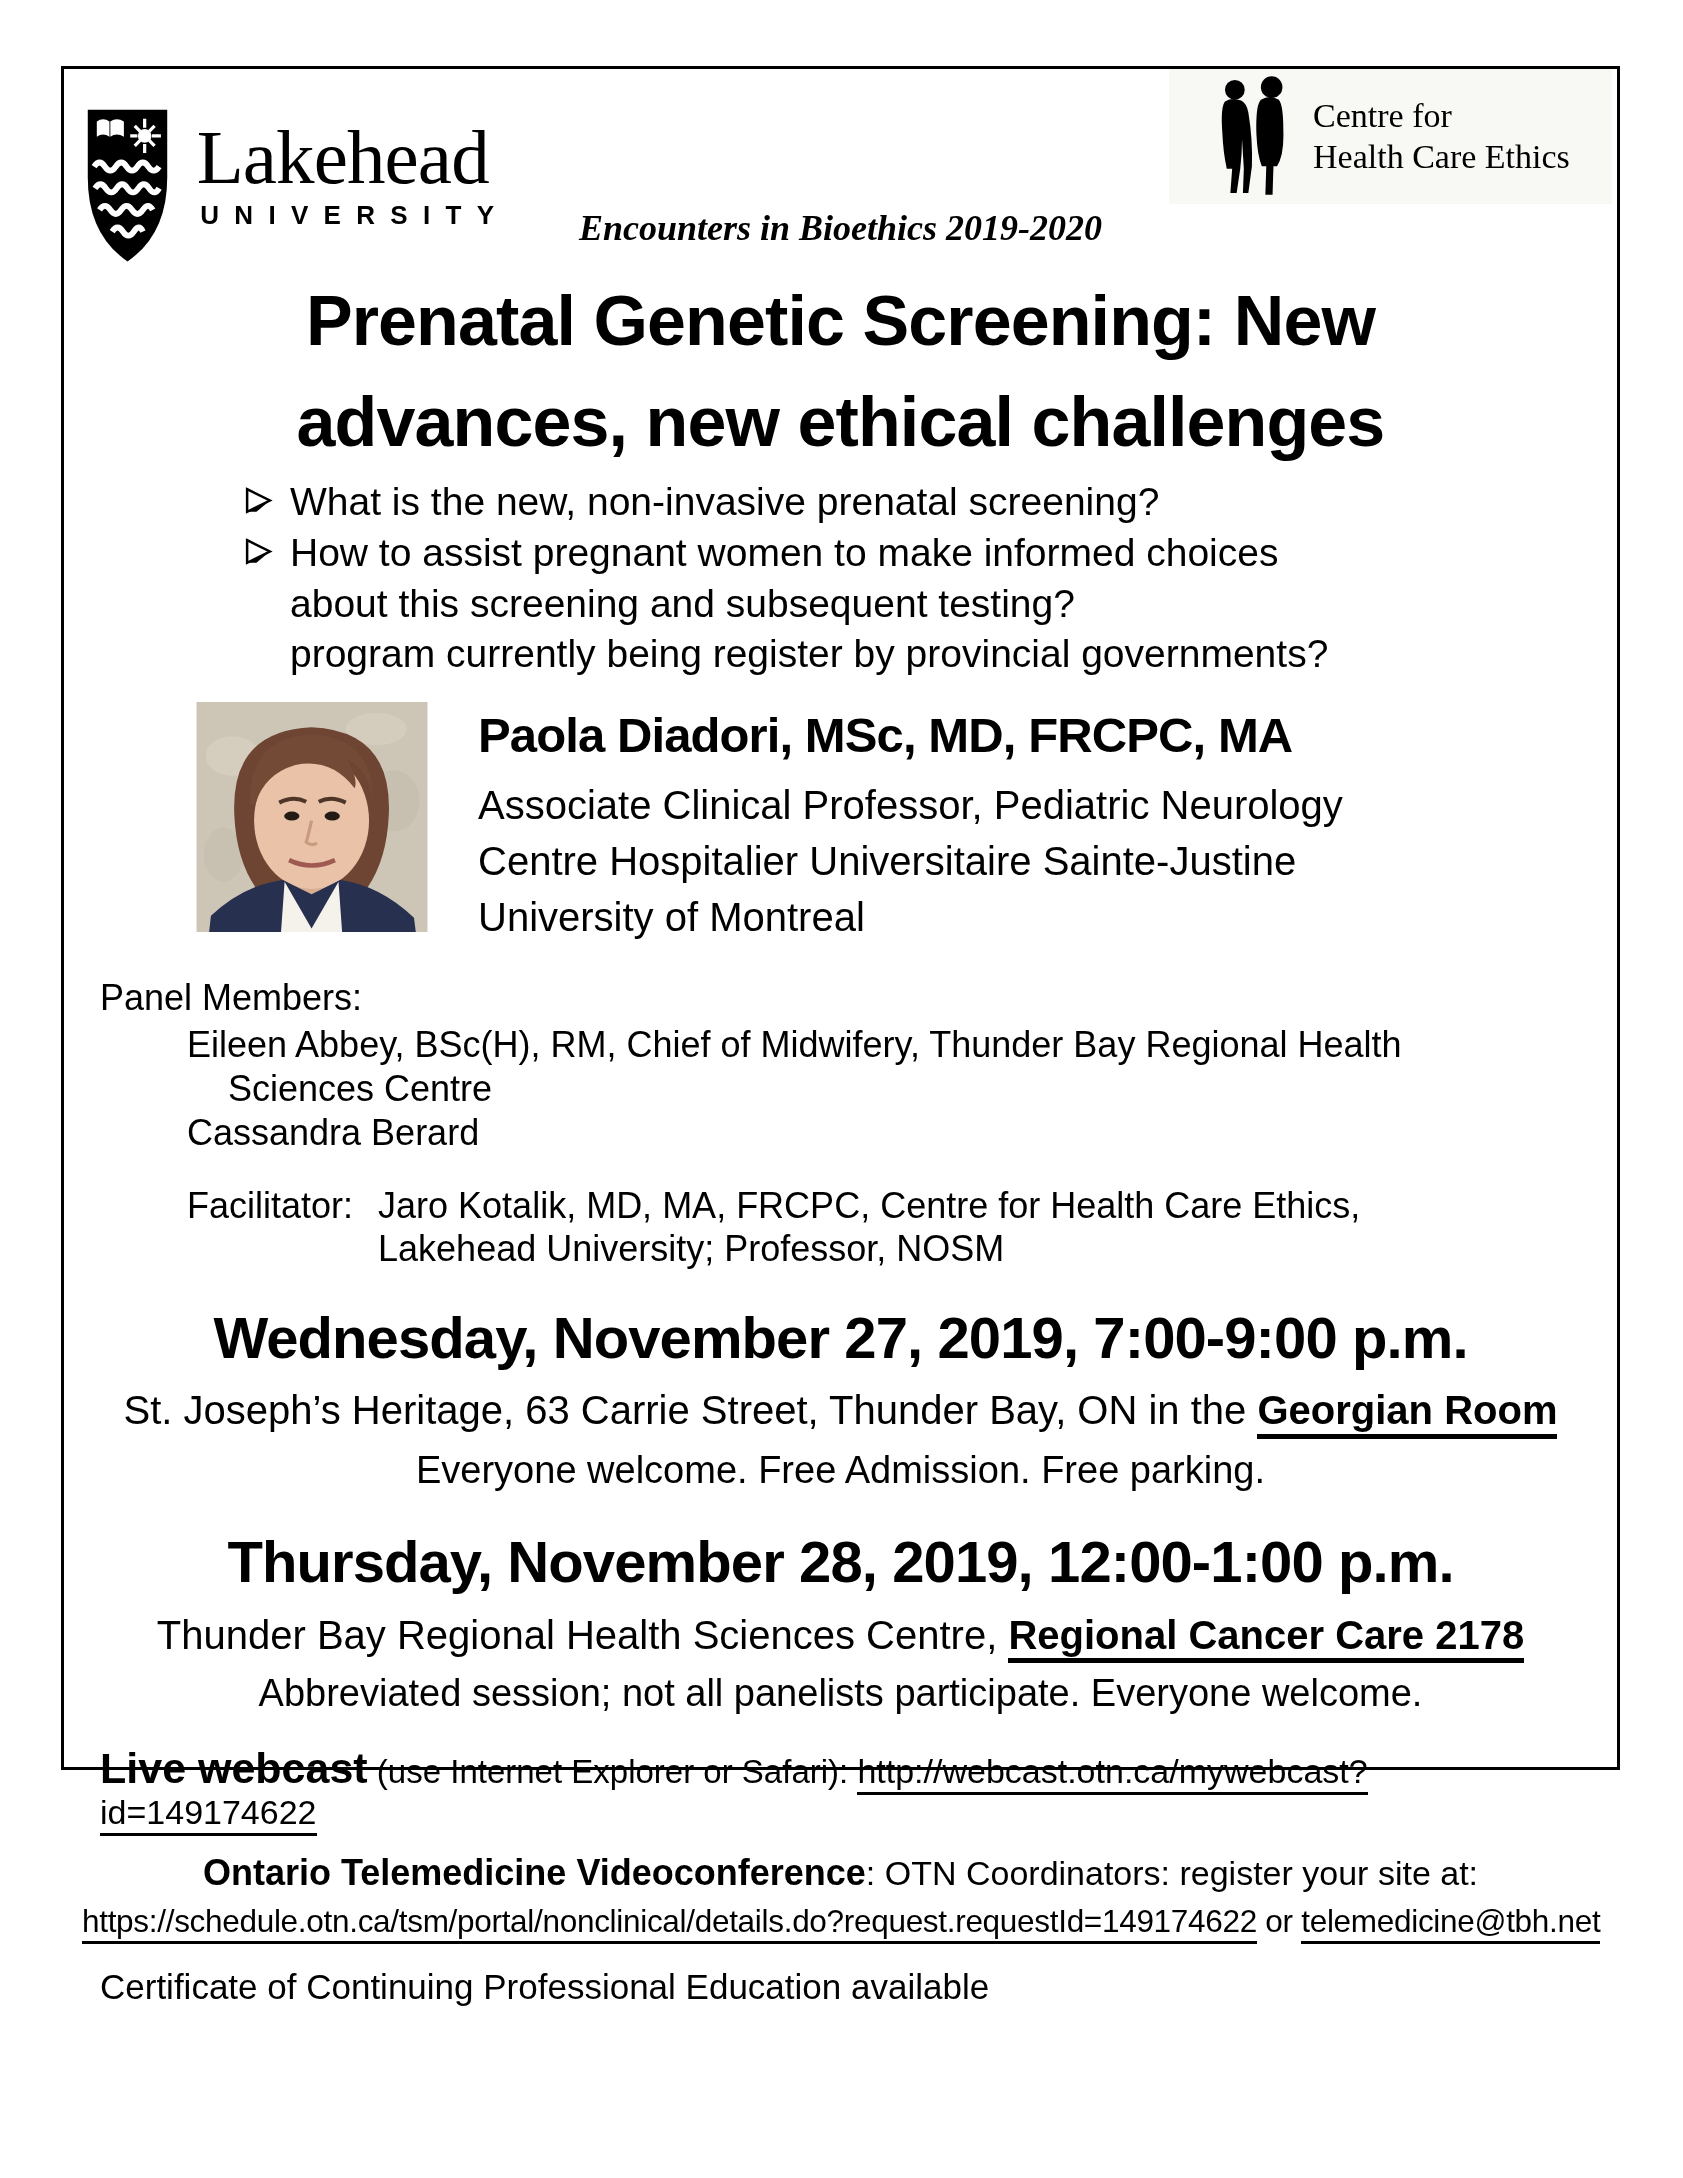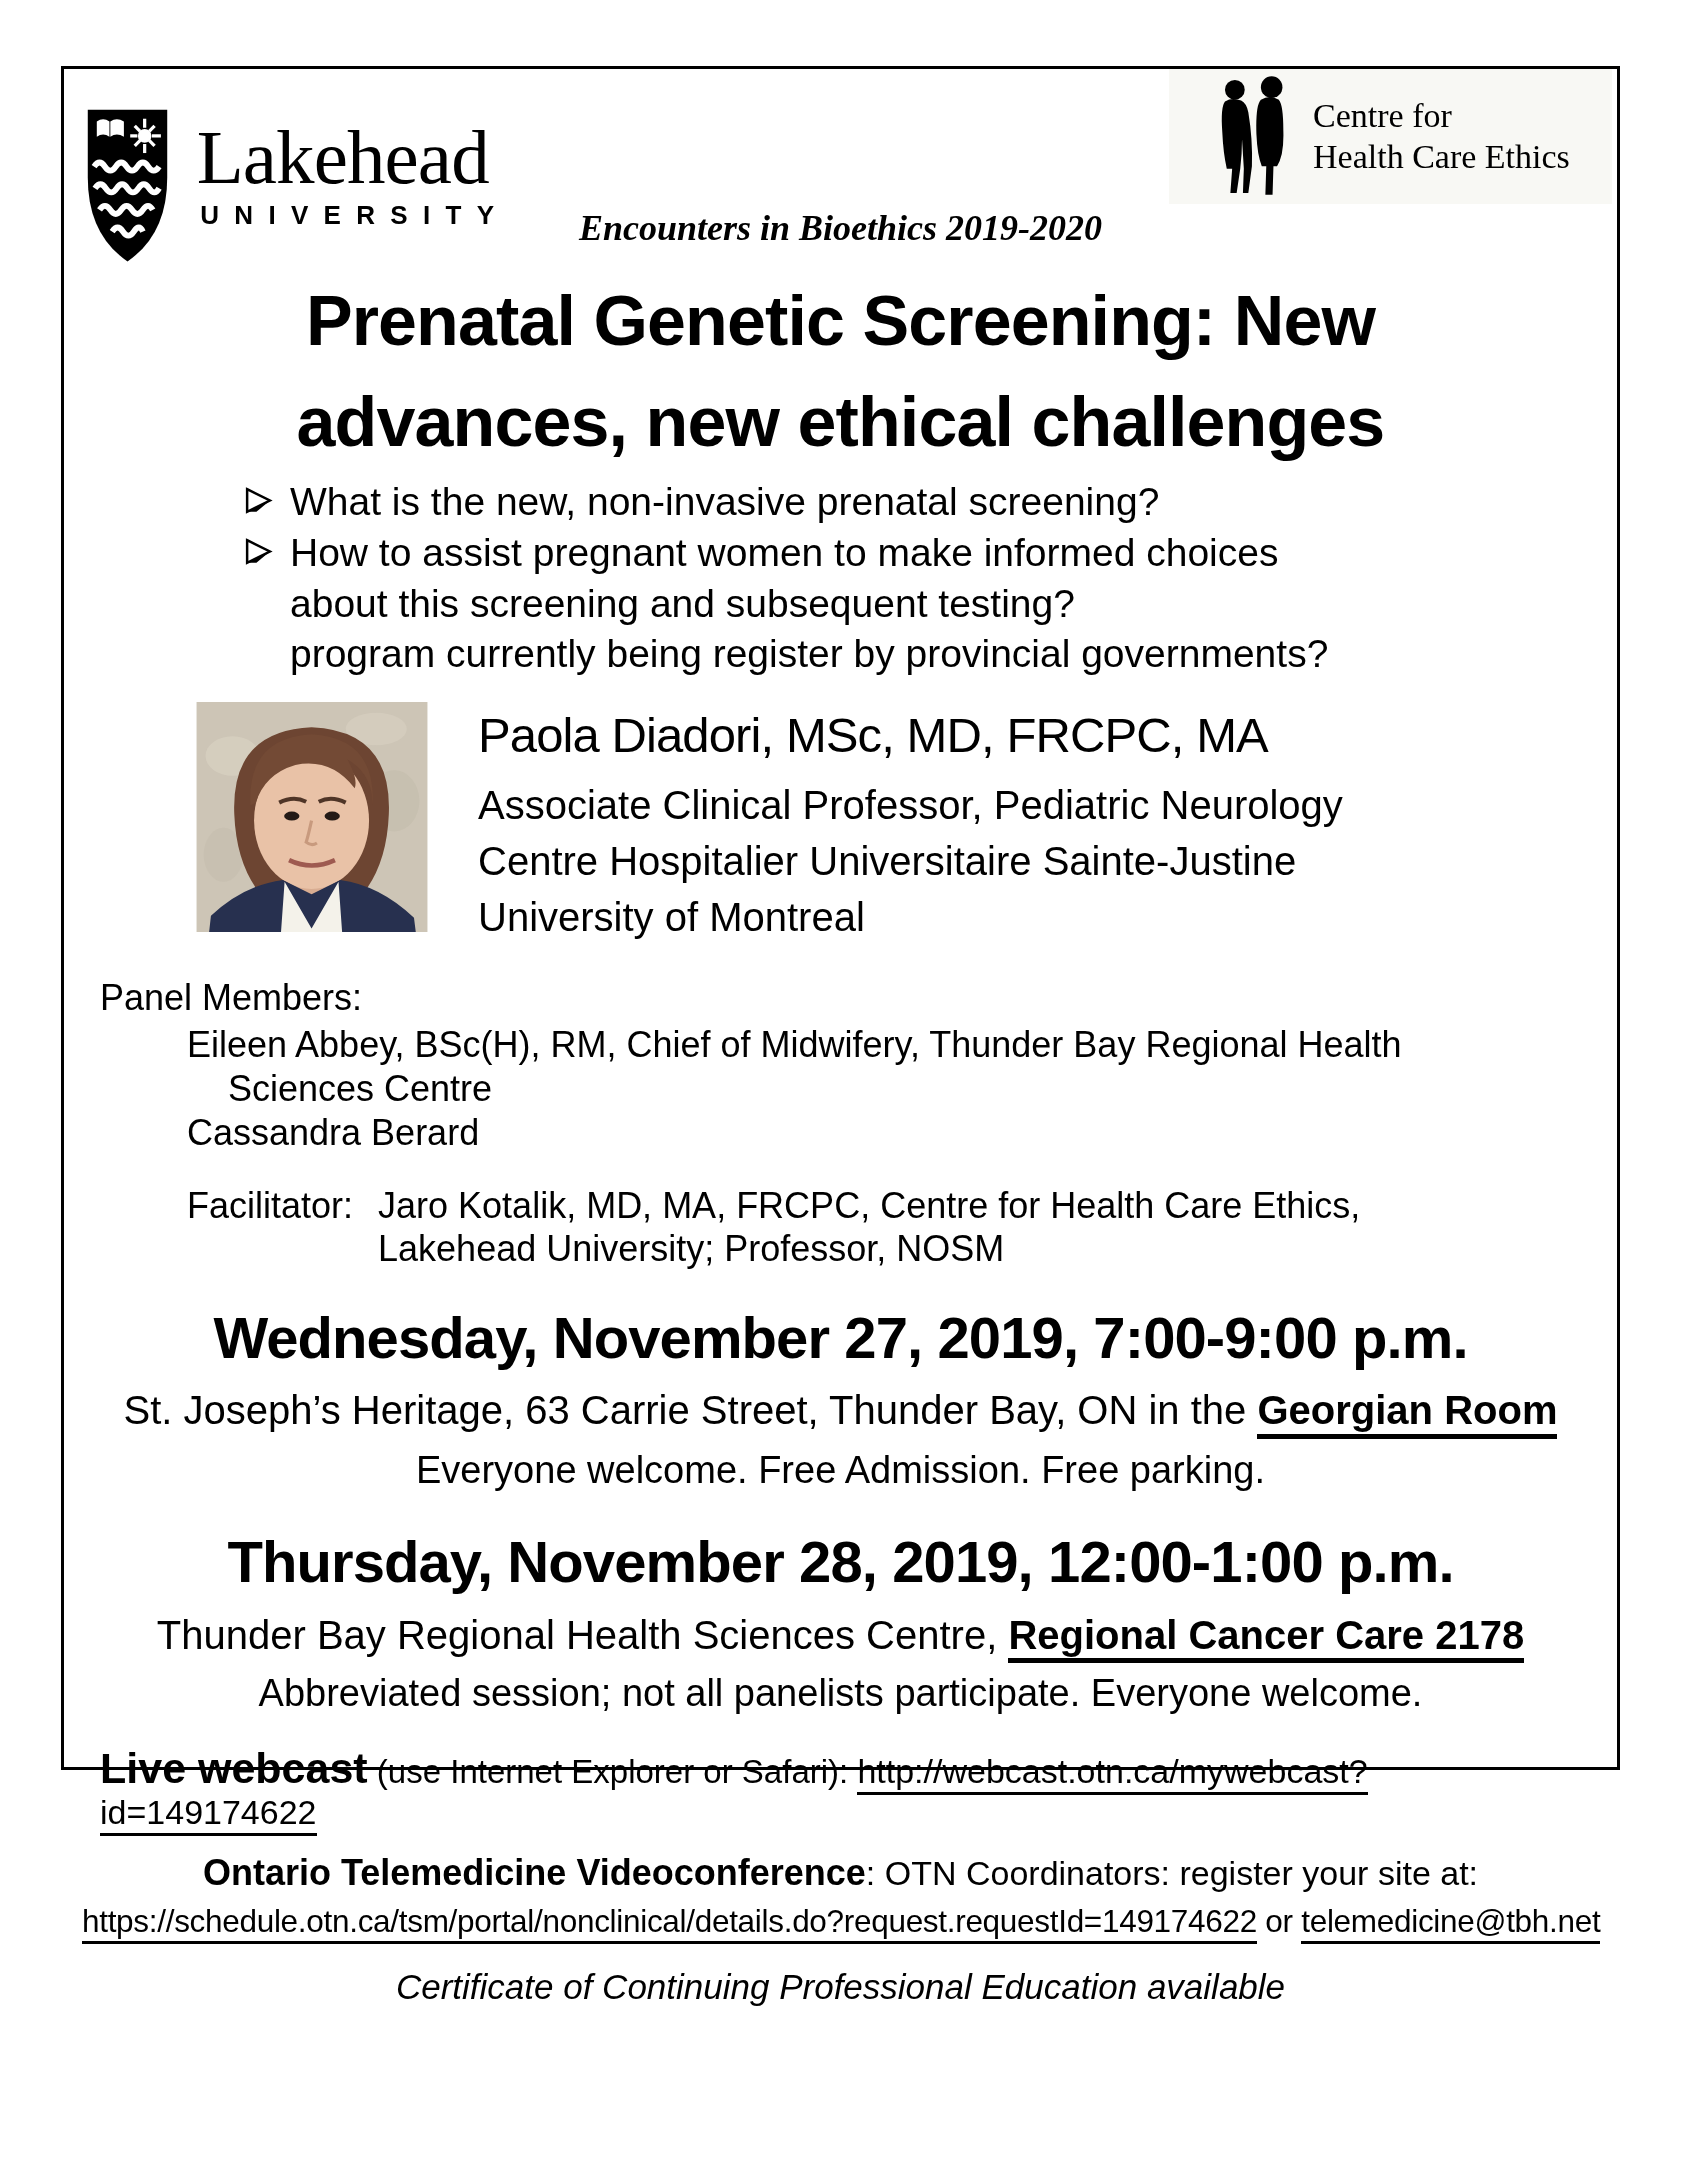--- a/index.html
+++ b/index.html
@@ -54,21 +54,21 @@
   .questions .li-first { display:flex; align-items:flex-start; }
   .arrow-marker { width:47px; flex:0 0 47px; padding-top:8px; }
   .arrow-marker svg { width:31px; height:31px; display:block; }
   .questions .li-cont { padding-left:47px; }
 
   
   .speaker-row { display:flex; align-items:flex-start; margin:21.6px 0 0 96px; }
   .photo { flex:0 0 232px; width:232px; height:230px; }
   .photo svg { display:block; }
   .speaker-info { margin-left:50px; padding-top:5.4px; }
-  .speaker-name { font-size:49px; font-weight:normal; margin-bottom:14.4px; letter-spacing:-0.9px; }
+  .speaker-name { font-size:49px; font-weight:bold; margin-bottom:14.4px; letter-spacing:-0.9px; }
   .speaker-line { font-size:40px; line-height:1.4; }
 
   
   .panel-heading { text-align:left; font-size:36px; margin-top:32px; }
   .panel-list { margin:3.6px 0 0 87px; font-size:36px; line-height:1.22; }
   .panel-list .li-cont { padding-left:41px; }
 
   
   .facilitator { display:flex; margin:29px 0 0 87px; font-size:36px; line-height:1.2; }
   .fac-label { margin-right:25px; white-space:nowrap; }
@@ -88,21 +88,21 @@
   
   .webcast { margin-top:29px; font-size:33px; }
   .webcast-label { font-size:43px; font-weight:bold; }
   a.link { color:#000; text-decoration:none; border-bottom:3.6px solid #000; padding-bottom:1.8px; cursor:pointer; }
   .webcast a.link { font-size:34px; }
   .otn-line { text-align:center; margin-top:20px; font-size:34px; }
   .otn-label { font-weight:bold; font-size:36px; }
   .url-line { margin:9px 0 0 -18px; font-size:31.5px; letter-spacing:-0.3px; white-space:nowrap; }
 
   
-  .certificate { text-align:center; font-style:italic; font-size:35px; margin-top:27px; }
+  .certificate { text-align:left; font-size:35px; margin-top:27px; }
 </style>
 </head>
 <body>
 
 <div class="page">
   <div class="frame">
 
     <div class="header">
       <div class="lakehead">
         <span class="crest">

